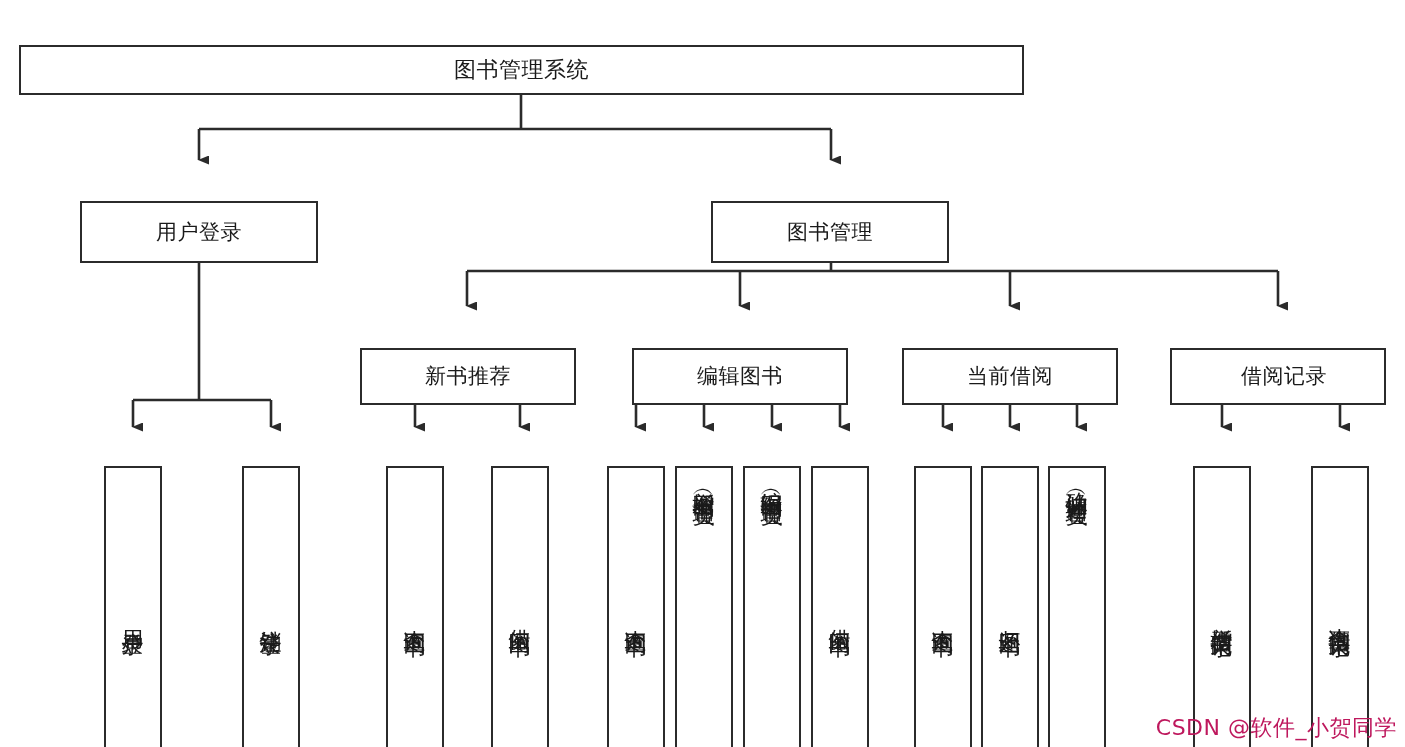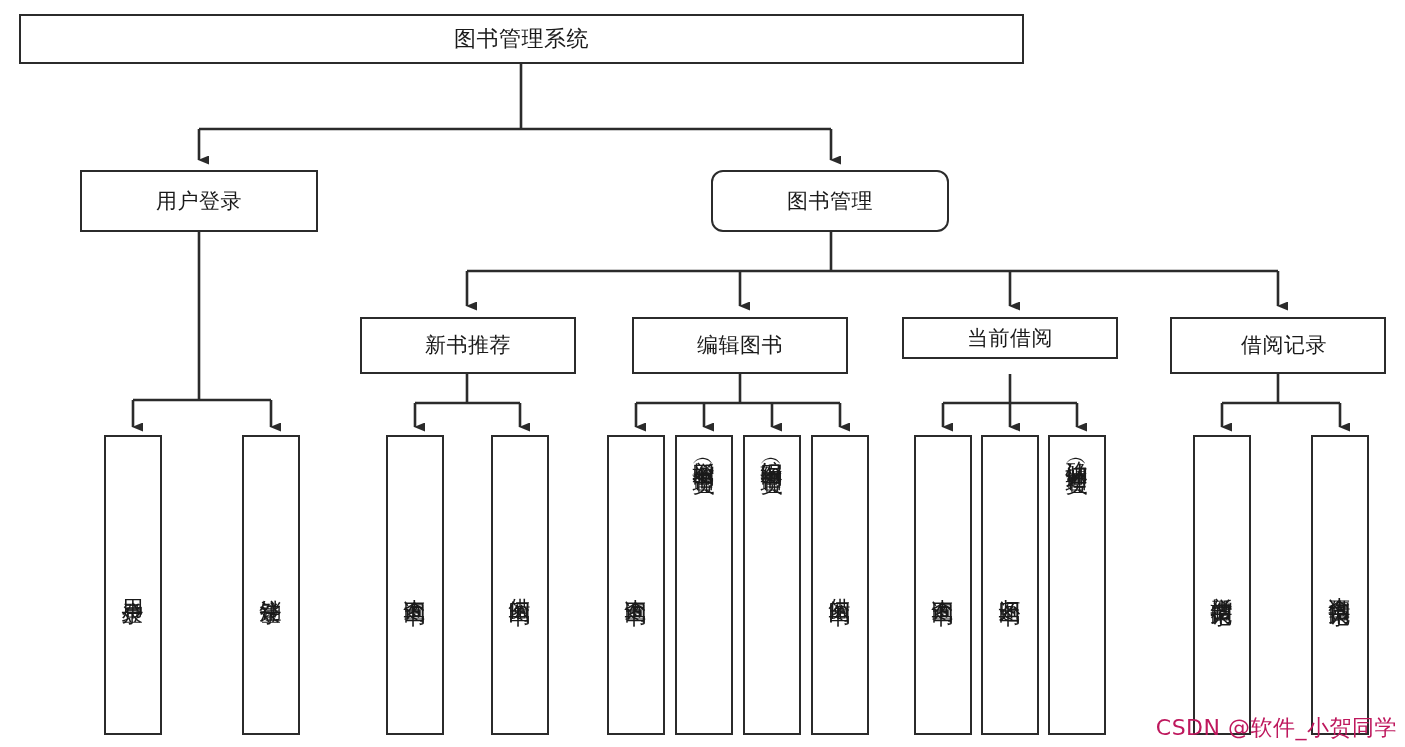--- a/index.html
+++ b/index.html
@@ -27,20 +27,21 @@
   .node {
     position: absolute;
     box-sizing: border-box;
     background: #ffffff;
     border: 2px solid #2b2b2b;
     display: flex;
     align-items: center;
     justify-content: center;
     color: #1a1a1a;
     z-index: 2;
+    margin-top: 31px;
   }
   .node .lbl {
     display: block;
     text-align: center;
     line-height: 1.18;
     letter-spacing: 0.5px;
   }
   
   .node.h .lbl {
     font-size: 21px;
@@ -133,31 +134,31 @@
     </g>
   </svg>
 
   <div class="node h root" style="left:19px; top:14px; width:1005px; height:50px;">
     <span class="lbl">图书管理系统</span>
   </div>
 
   <div class="node h" style="left:80px; top:170px; width:238px; height:62px;">
     <span class="lbl">用户登录</span>
   </div>
-  <div class="node h" style="left:711px; top:170px; width:238px; height:62px;border-radius:12px;">
+  <div class="node h" style="left:711px; top:170px; width:238px; height:62px;">
     <span class="lbl">图书管理</span>
   </div>
 
   <div class="node h" style="left:360px; top:317px; width:216px; height:57px;">
     <span class="lbl">新书推荐</span>
   </div>
   <div class="node h" style="left:632px; top:317px; width:216px; height:57px;">
     <span class="lbl">编辑图书</span>
   </div>
-  <div class="node h" style="left:902px; top:317px; width:216px; height:42px;">
+  <div class="node h" style="left:902px; top:317px; width:216px; height:57px;">
     <span class="lbl">当前借阅</span>
   </div>
   <div class="node h" style="left:1170px; top:317px; width:216px; height:57px;padding-left:12px;">
     <span class="lbl">借阅记录</span>
   </div>
 
   <div class="node v mid" style="left:104px; top:435px; width:58px; height:300px;">
     <span class="lbl">用户登录</span>
   </div>
   <div class="node v mid" style="left:242px; top:435px; width:58px; height:300px;">

